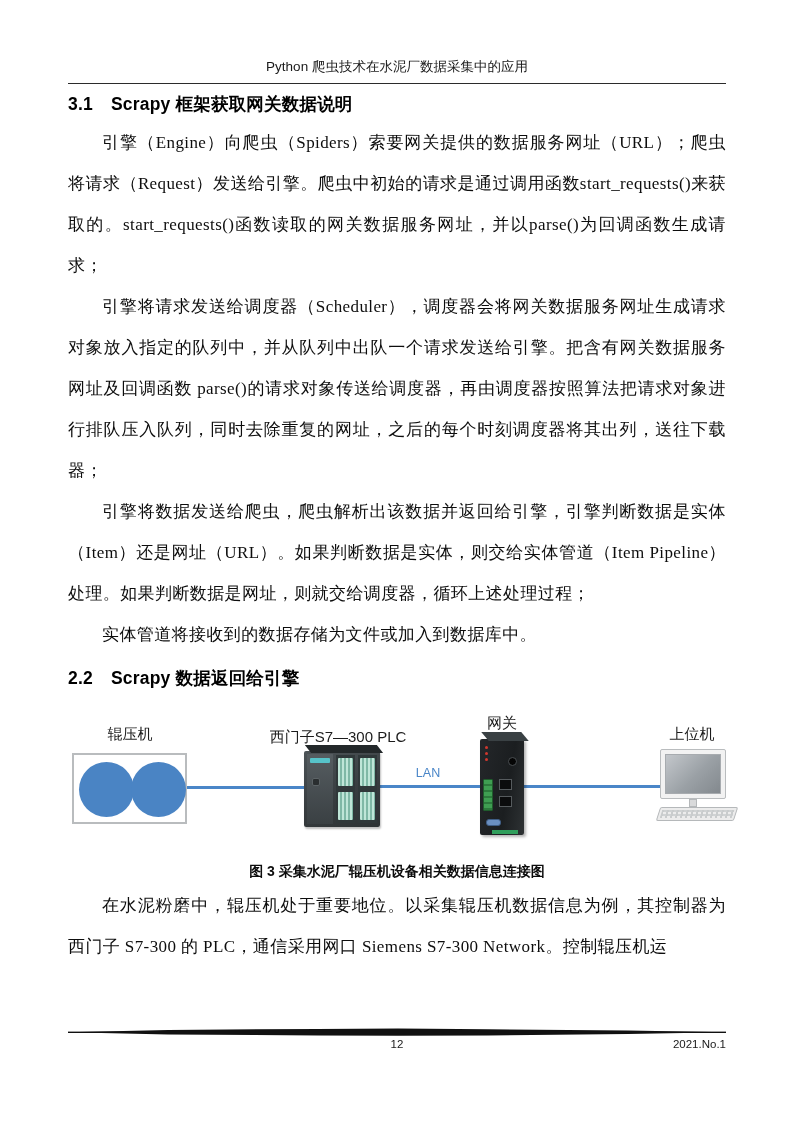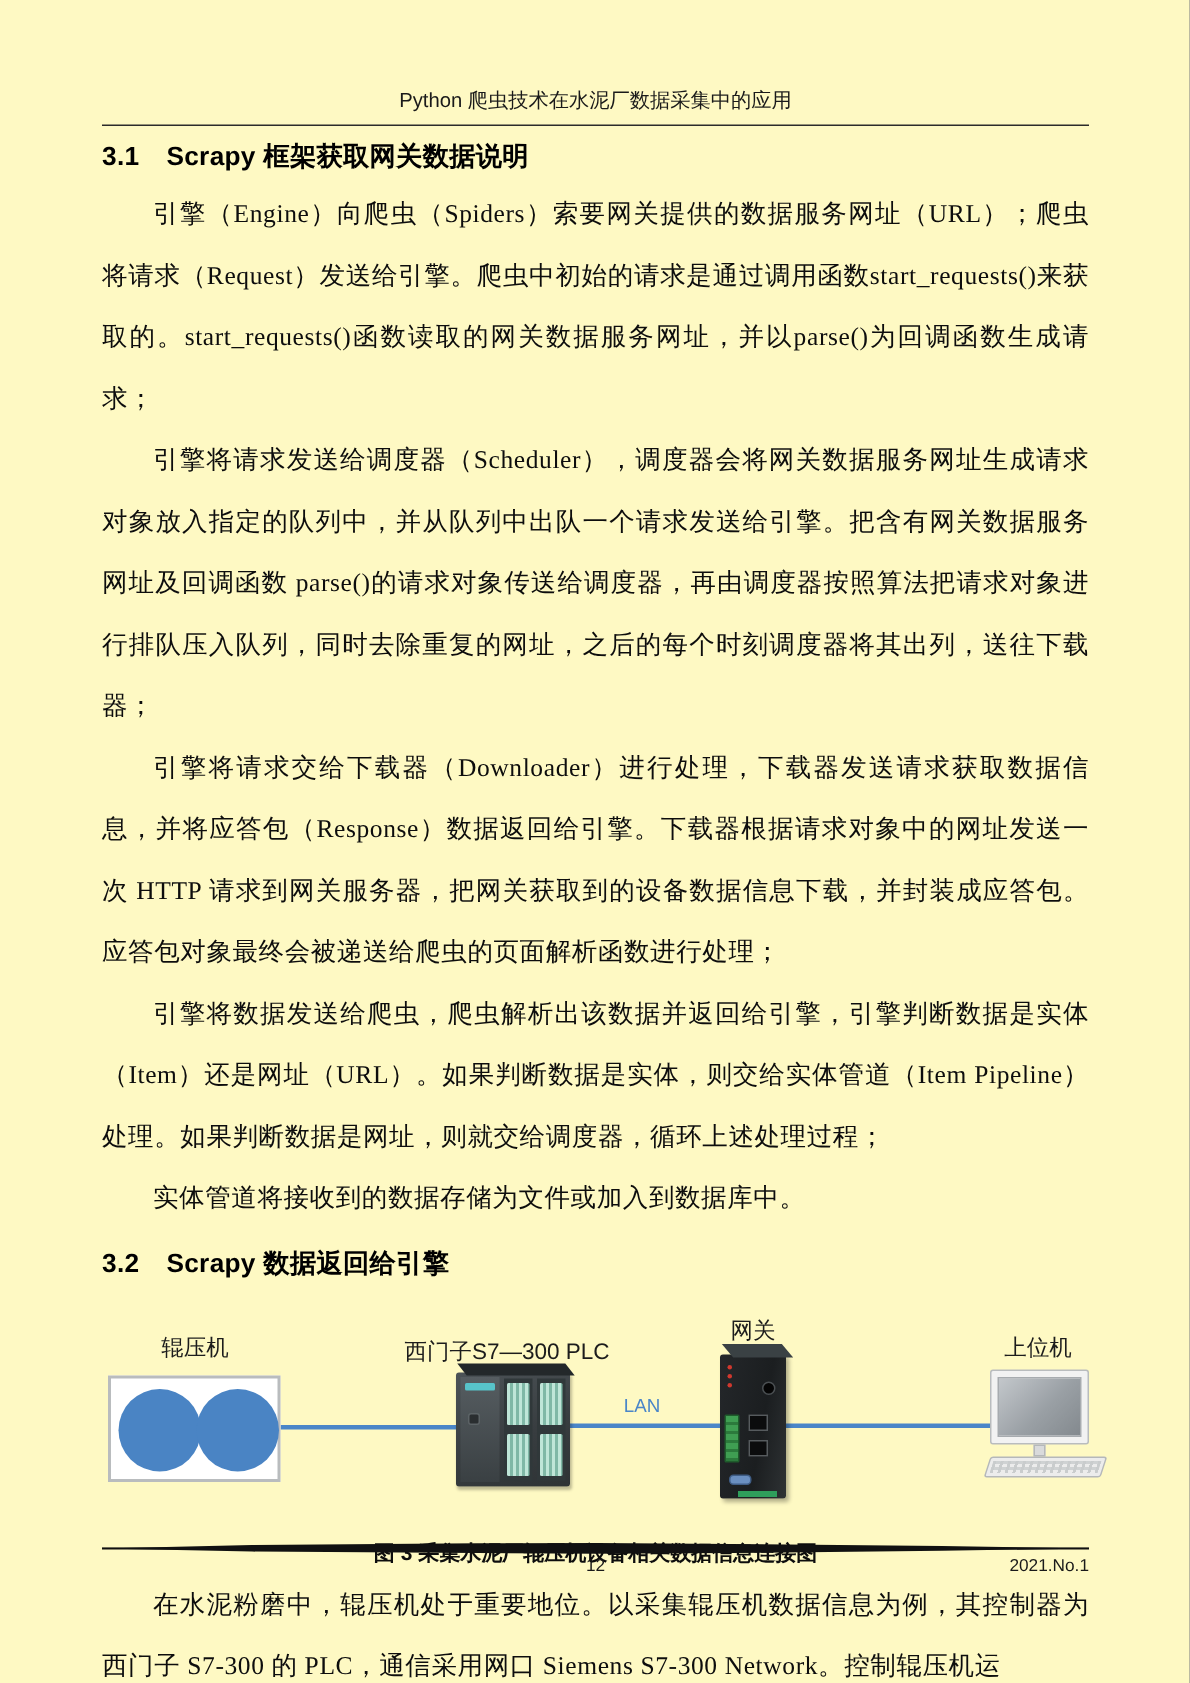--- a/index.html
+++ b/index.html
@@ -1,21 +1,21 @@
 <!DOCTYPE html>
 <html><head>
 <meta charset="utf-8">
 <style>
   * { margin:0; padding:0; box-sizing:border-box; }
   html,body { background:#888; }
   .page {
     position:relative;
     width:793px; height:1122px;
     margin:0 auto;
-    background:#fef9c3;
+    background:#ffffff;
     font-family:"Liberation Serif", serif;
     color:#111;
     overflow:hidden;
   }
   .content { position:absolute; left:68px; right:67px; top:0; }
 
   
   .running-head {
     margin-top:58px;
     text-align:center;
@@ -221,25 +221,24 @@
 
 <div class="page">
   <div class="content">
 
     <div class="running-head">Python 爬虫技术在水泥厂数据采集中的应用</div>
 
     <h2 class="sec-heading"><span class="sec-num">3.1</span><span>Scrapy 框架获取网关数据说明</span></h2>
 
     <p class="body-p first">引擎（Engine）向爬虫（Spiders）索要网关提供的数据服务网址（URL）；爬虫将请求（Request）发送给引擎。爬虫中初始的请求是通过调用函数start_requests()来获取的。start_requests()函数读取的网关数据服务网址，并以parse()为回调函数生成请求；</p>
     <p class="body-p">引擎将请求发送给调度器（Scheduler），调度器会将网关数据服务网址生成请求对象放入指定的队列中，并从队列中出队一个请求发送给引擎。把含有网关数据服务网址及回调函数 parse()的请求对象传送给调度器，再由调度器按照算法把请求对象进行排队压入队列，同时去除重复的网址，之后的每个时刻调度器将其出列，送往下载器；</p>
-    <p class="body-p">引擎将请求交给下载器（Downloader）进行处理，下载器发送请求获取数据信息，并将应答包（Response）数据返回给引擎。下载器根据请求对象中的网址发送一次 HTTP 请求到网关服务器，把网关获取到的设备数据信息下载，并封装成应答包。应答包对象最终会被递送给爬虫的页面解析函数进行处理；</p>
     <p class="body-p">引擎将数据发送给爬虫，爬虫解析出该数据并返回给引擎，引擎判断数据是实体（Item）还是网址（URL）。如果判断数据是实体，则交给实体管道（Item Pipeline）处理。如果判断数据是网址，则就交给调度器，循环上述处理过程；</p>
     <p class="body-p">实体管道将接收到的数据存储为文件或加入到数据库中。</p>
 
-    <h2 class="sec-heading second"><span class="sec-num">3.2</span><span>Scrapy 数据返回给引擎</span></h2>
+    <h2 class="sec-heading second"><span class="sec-num">2.2</span><span>Scrapy 数据返回给引擎</span></h2>
 
     <div class="figure-area">
 
       <div class="node-label" style="left:62px; top:14px;">辊压机</div>
       <div class="node-label" style="left:270px; top:17px;">西门子S7—300 PLC</div>
       <div class="node-label" style="left:434px; top:3px;">网关</div>
       <div class="node-label" style="left:624px; top:14px;">上位机</div>
 
       <div class="conn" style="left:119px; top:75px; width:117px;"></div>
       <div class="conn" style="left:312px; top:74px; width:100px;"></div>

